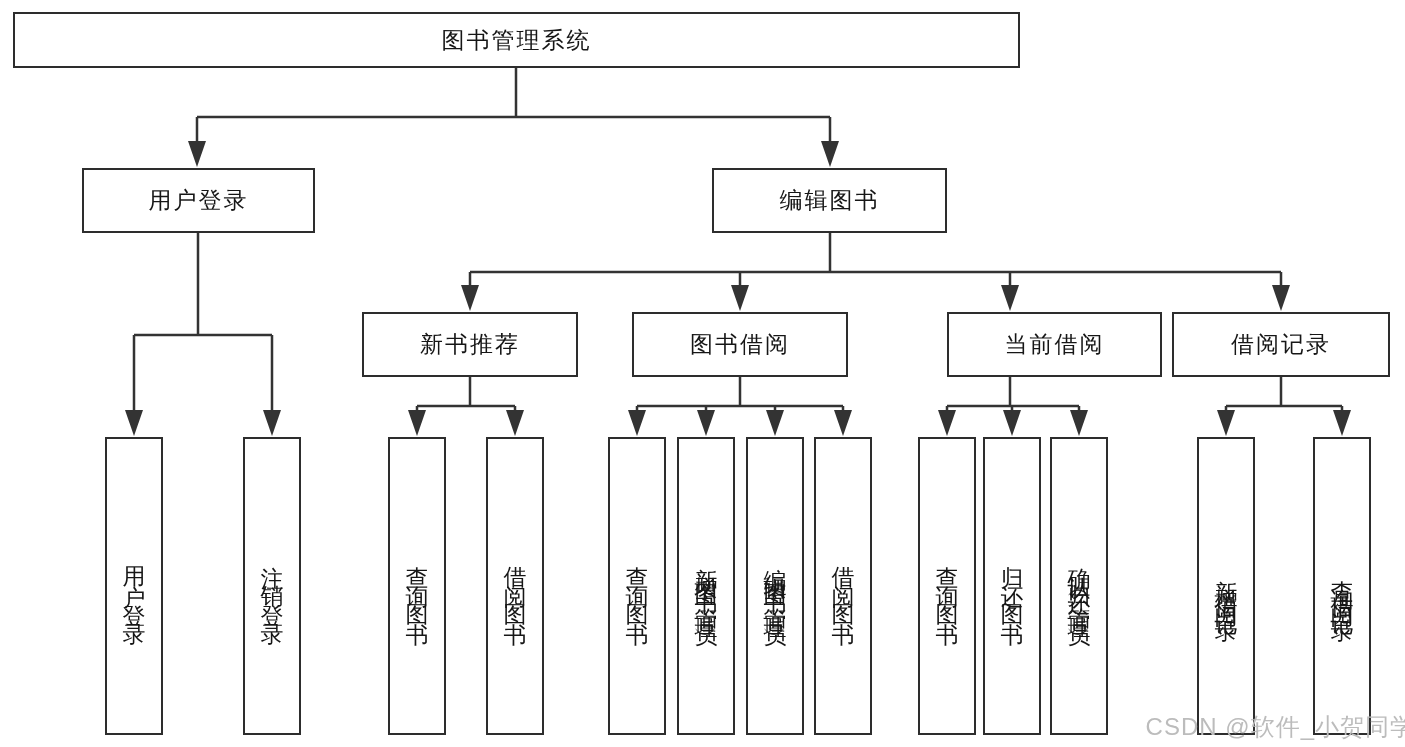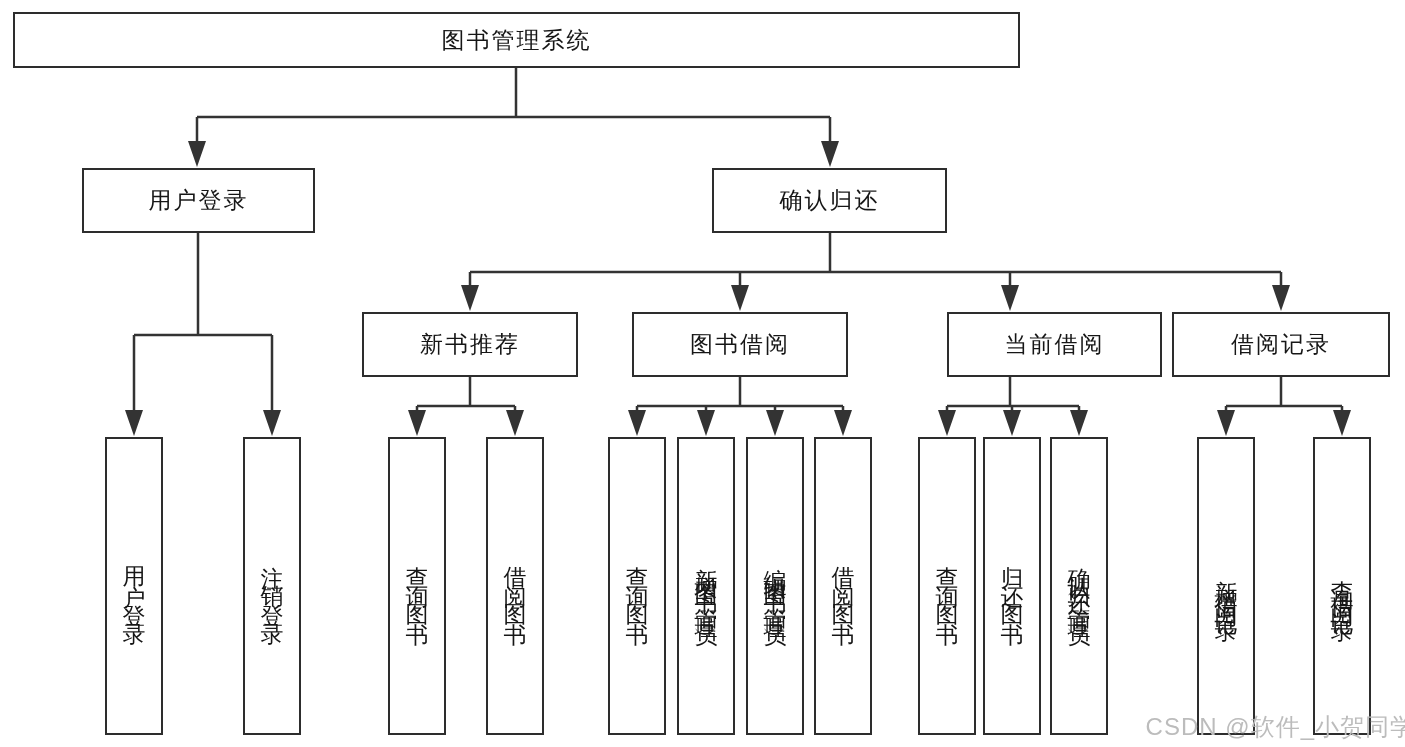--- a/index.html
+++ b/index.html
@@ -86,21 +86,21 @@
   </svg>
 
   <div class="box" style="left:13px;top:12px;width:1007px;height:56px">
     <span>图书管理系统</span>
   </div>
 
   <div class="box" style="left:82px;top:168px;width:233px;height:65px">
     <span>用户登录</span>
   </div>
   <div class="box" style="left:712px;top:168px;width:235px;height:65px">
-    <span>确认归还</span>
+    <span>编辑图书</span>
   </div>
 
   <div class="box" style="left:362px;top:312px;width:216px;height:65px">
     <span>新书推荐</span>
   </div>
   <div class="box" style="left:632px;top:312px;width:216px;height:65px">
     <span>图书借阅</span>
   </div>
   <div class="box" style="left:947px;top:312px;width:215px;height:65px">
     <span>当前借阅</span>

